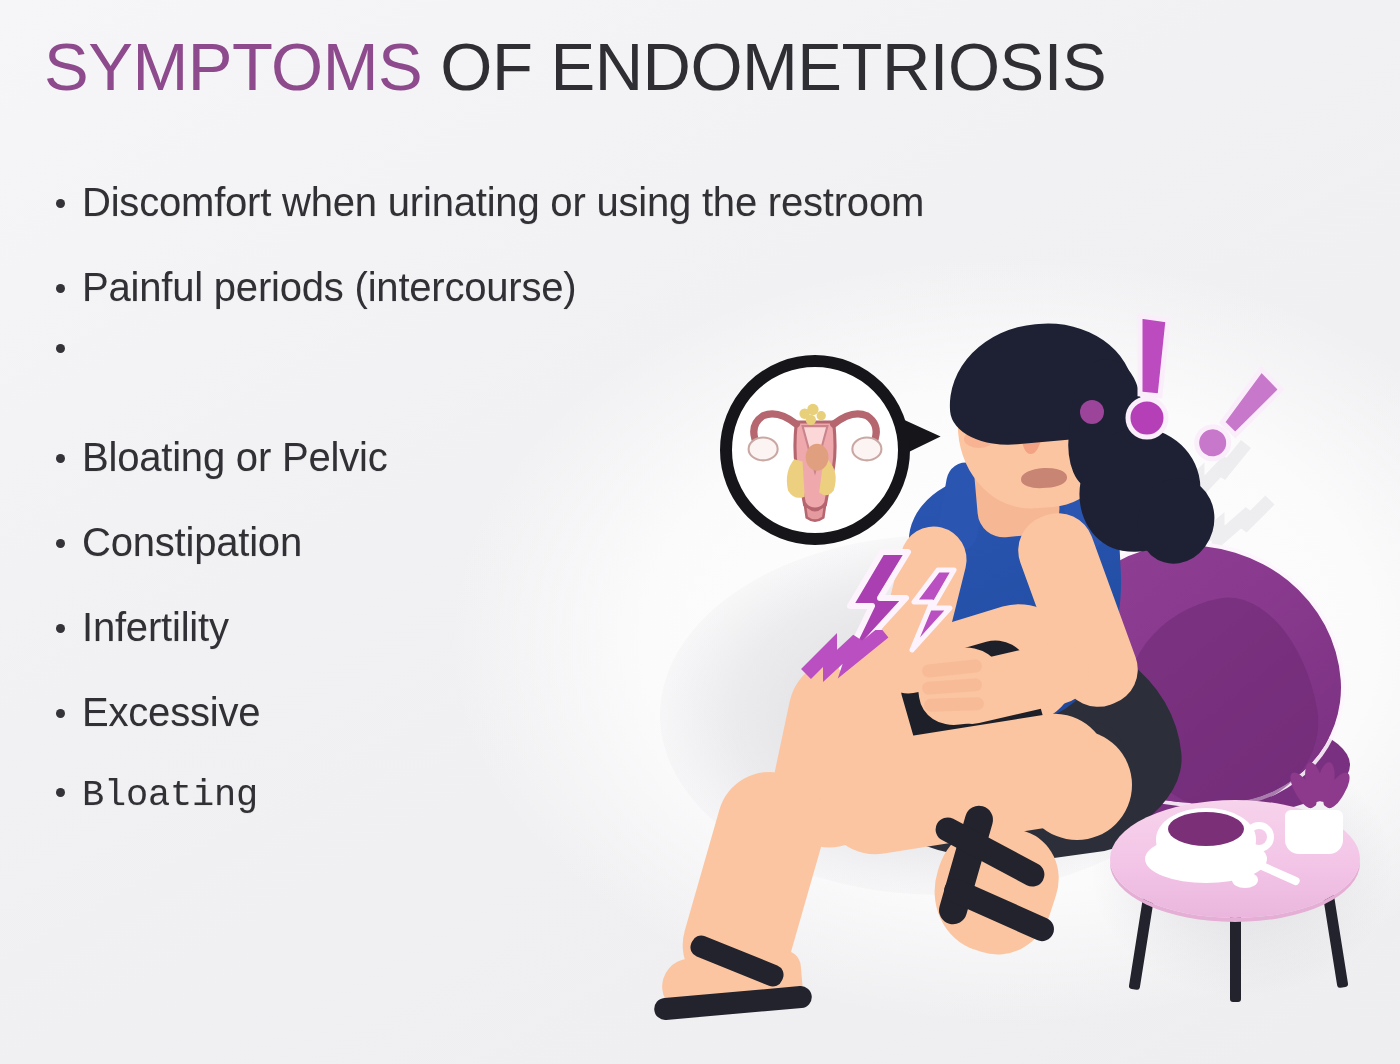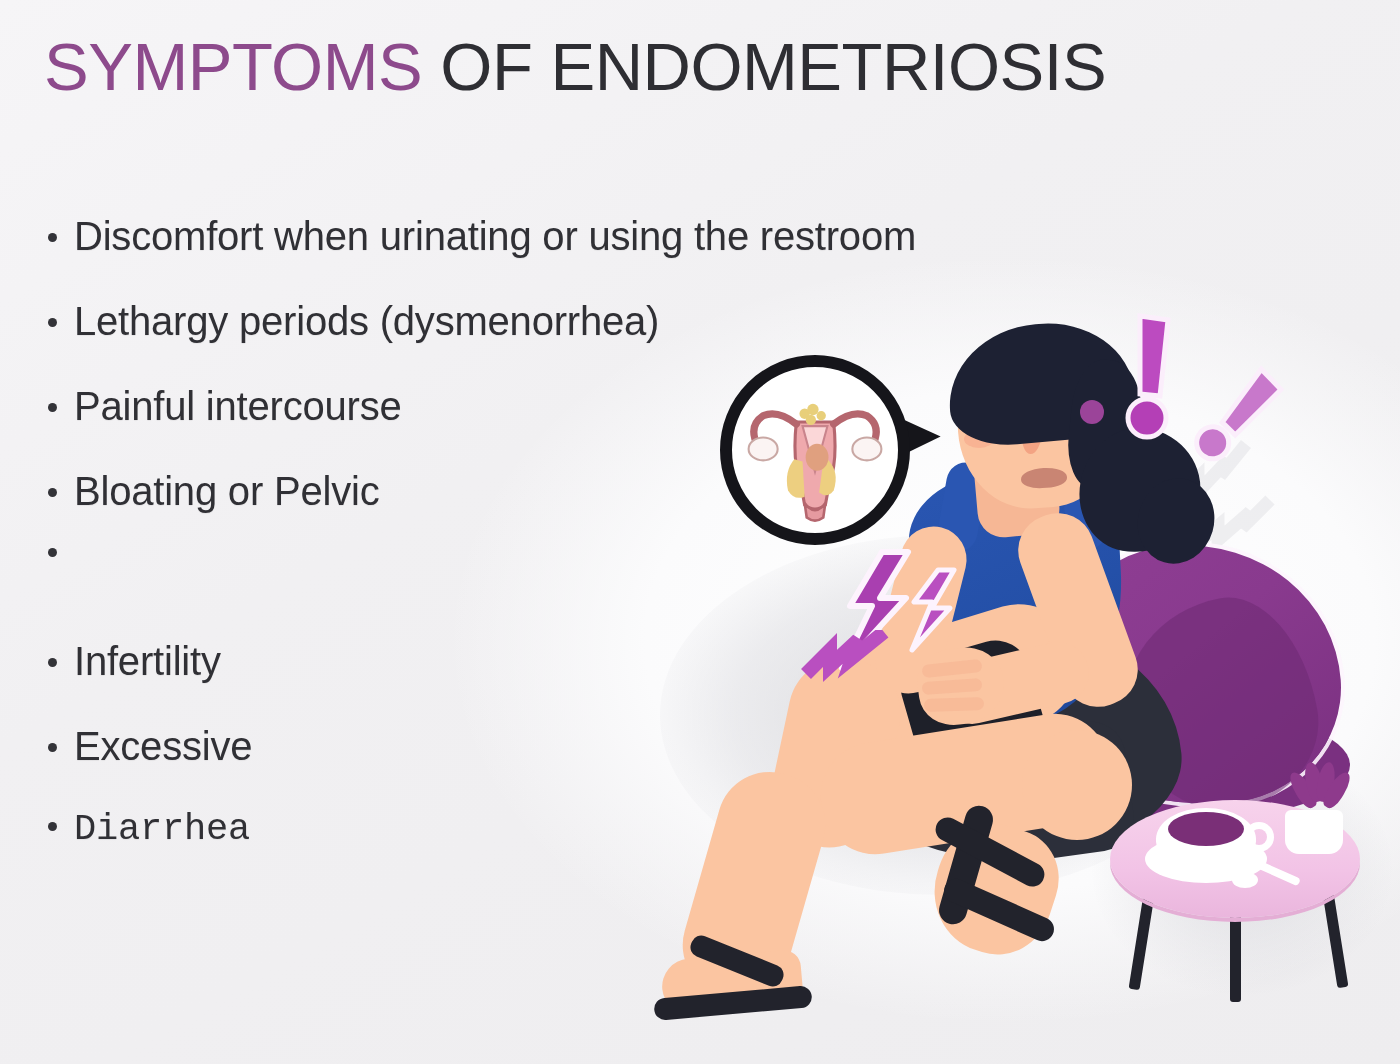--- a/index.html
+++ b/index.html
@@ -19,21 +19,21 @@
   .title{
     position:absolute;left:44px;top:28px;
     font-size:67px;letter-spacing:-0.5px;
     font-weight:400;white-space:nowrap;
     font-family:"Liberation Sans", sans-serif;
   }
   .title .hl{color:#8d4a8c;}
   .title .rest{color:#2e2e33;}
 
   
-  .list{position:absolute;left:48px;top:182px;width:1080px;margin-top:34px;}
+  .list{position:absolute;left:56px;top:182px;width:1080px;}
   .li{
     display:flex;align-items:baseline;
     height:85px;
   }
   .li .dot{
     width:9px;height:9px;border-radius:50%;
     background:#333338;flex:0 0 auto;margin-right:17px;
     position:relative;top:-8px;
   }
   .li .txt{
@@ -316,44 +316,44 @@
     <span class="hl">SYMPTOMS</span><span class="rest"> OF ENDOMETRIOSIS</span>
   </div>
 
   <div class="list">
     <div class="li">
       <span class="dot"></span>
       <span class="txt">Discomfort when urinating or using the restroom</span>
     </div>
     <div class="li">
       <span class="dot"></span>
-      <span class="txt">Lethargy periods (dysmenorrhea)</span>
-    </div>
-    <div class="li">
-      <span class="dot"></span>
-      <span class="txt">Painful intercourse</span>
+      <span class="txt">Painful periods (intercourse)</span>
+    </div>
+    <div class="li">
+      <span class="dot"></span>
     </div>
     <div class="li">
       <span class="dot"></span>
       <span class="txt">Bloating or Pelvic</span>
     </div>
     <div class="li">
       <span class="dot"></span>
+      <span class="txt">Constipation</span>
     </div>
     <div class="li">
       <span class="dot"></span>
       <span class="txt">Infertility</span>
     </div>
     <div class="li">
       <span class="dot"></span>
       <span class="txt">Excessive</span>
     </div>
     <div class="li">
       <span class="dot"></span>
-      <span class="txt">Diarrhea</span>
+      <span class="txt">Bloating</span>
     </div>
   </div>
 
   <div class="illus">
 
     <svg class="zig" style="left:530px;top:130px;width:130px;height:130px" viewBox="0 0 130 130">
       <polyline points="6,70 28,48 28,62 58,30 50,46 76,14" fill="none" stroke="#e3e3e7" stroke-width="13" stroke-linejoin="miter"></polyline>
       <polyline points="22,118 48,96 48,110 80,82 72,98 100,70" fill="none" stroke="#e3e3e7" stroke-width="13" stroke-linejoin="miter"></polyline>
     </svg>
 

